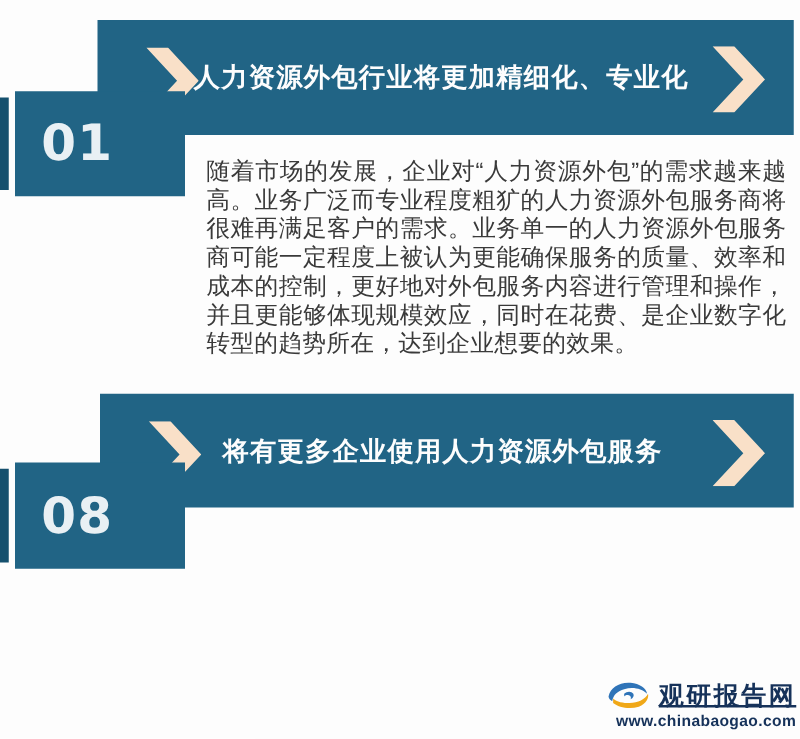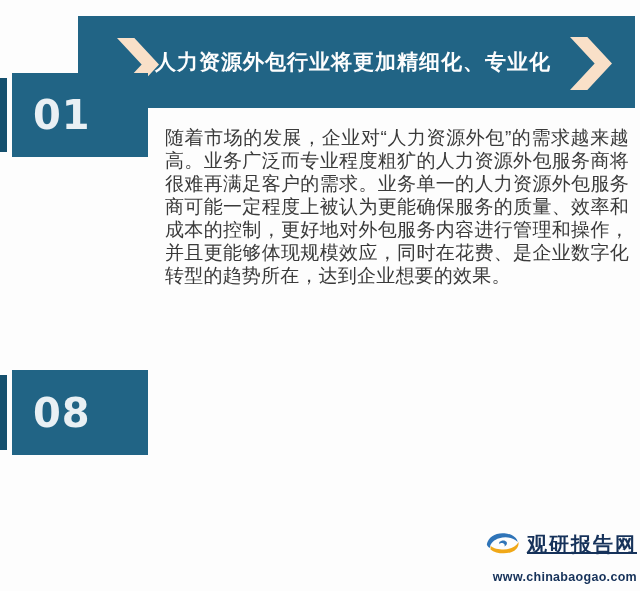--- a/index.html
+++ b/index.html
@@ -125,21 +125,21 @@
     font-size: 20px;
     font-weight: bold;
     letter-spacing: 2px;
     line-height: 1.1;
     text-decoration: underline;
   }
   .wm-url {
     color: var(--logo_navy);
     font-size: 12.5px;
     font-weight: bold;
-    margin-top: 14px;
+    margin-top: 1px;
     letter-spacing: 0.3px;
   }
 </style>
 </head>
 <body>
 
 <div class="canvas">
 
   <div class="banner banner-1">
     <span class="chev chev-left">
@@ -156,20 +156,33 @@
   </div>
 
   <div class="sliver sliver-1"></div>
 
   <div class="numbox numbox-1">
     <span class="num">01</span>
   </div>
 
   <p class="body-text body-1">随着市场的发展，企业对“人力资源外包”的需求越来越高。业务广泛而专业程度粗犷的人力资源外包服务商将很难再满足客户的需求。业务单一的人力资源外包服务商可能一定程度上被认为更能确保服务的质量、效率和成本的控制，更好地对外包服务内容进行管理和操作，并且更能够体现规模效应，同时在花费、是企业数字化转型的趋势所在，达到企业想要的效果。</p>
 
+  <div class="banner banner-2">
+    <span class="chev chev-left">
+      <svg viewBox="0 0 46 54" preserveAspectRatio="none">
+        <polygon points="0,0 19,0 46,27 19,54 0,54 27,27" fill="currentColor"></polygon>
+      </svg>
+    </span>
+    <h2 class="title">将有更多企业使用人力资源外包服务</h2>
+    <span class="chev chev-right">
+      <svg viewBox="0 0 46 54" preserveAspectRatio="none">
+        <polygon points="0,0 19,0 46,27 19,54 0,54 27,27" fill="currentColor"></polygon>
+      </svg>
+    </span>
+  </div>
 
   <div class="sliver sliver-2"></div>
 
   <div class="numbox numbox-2">
     <span class="num">08</span>
   </div>
 
 
   <div class="watermark">
     <div class="wm-row">

